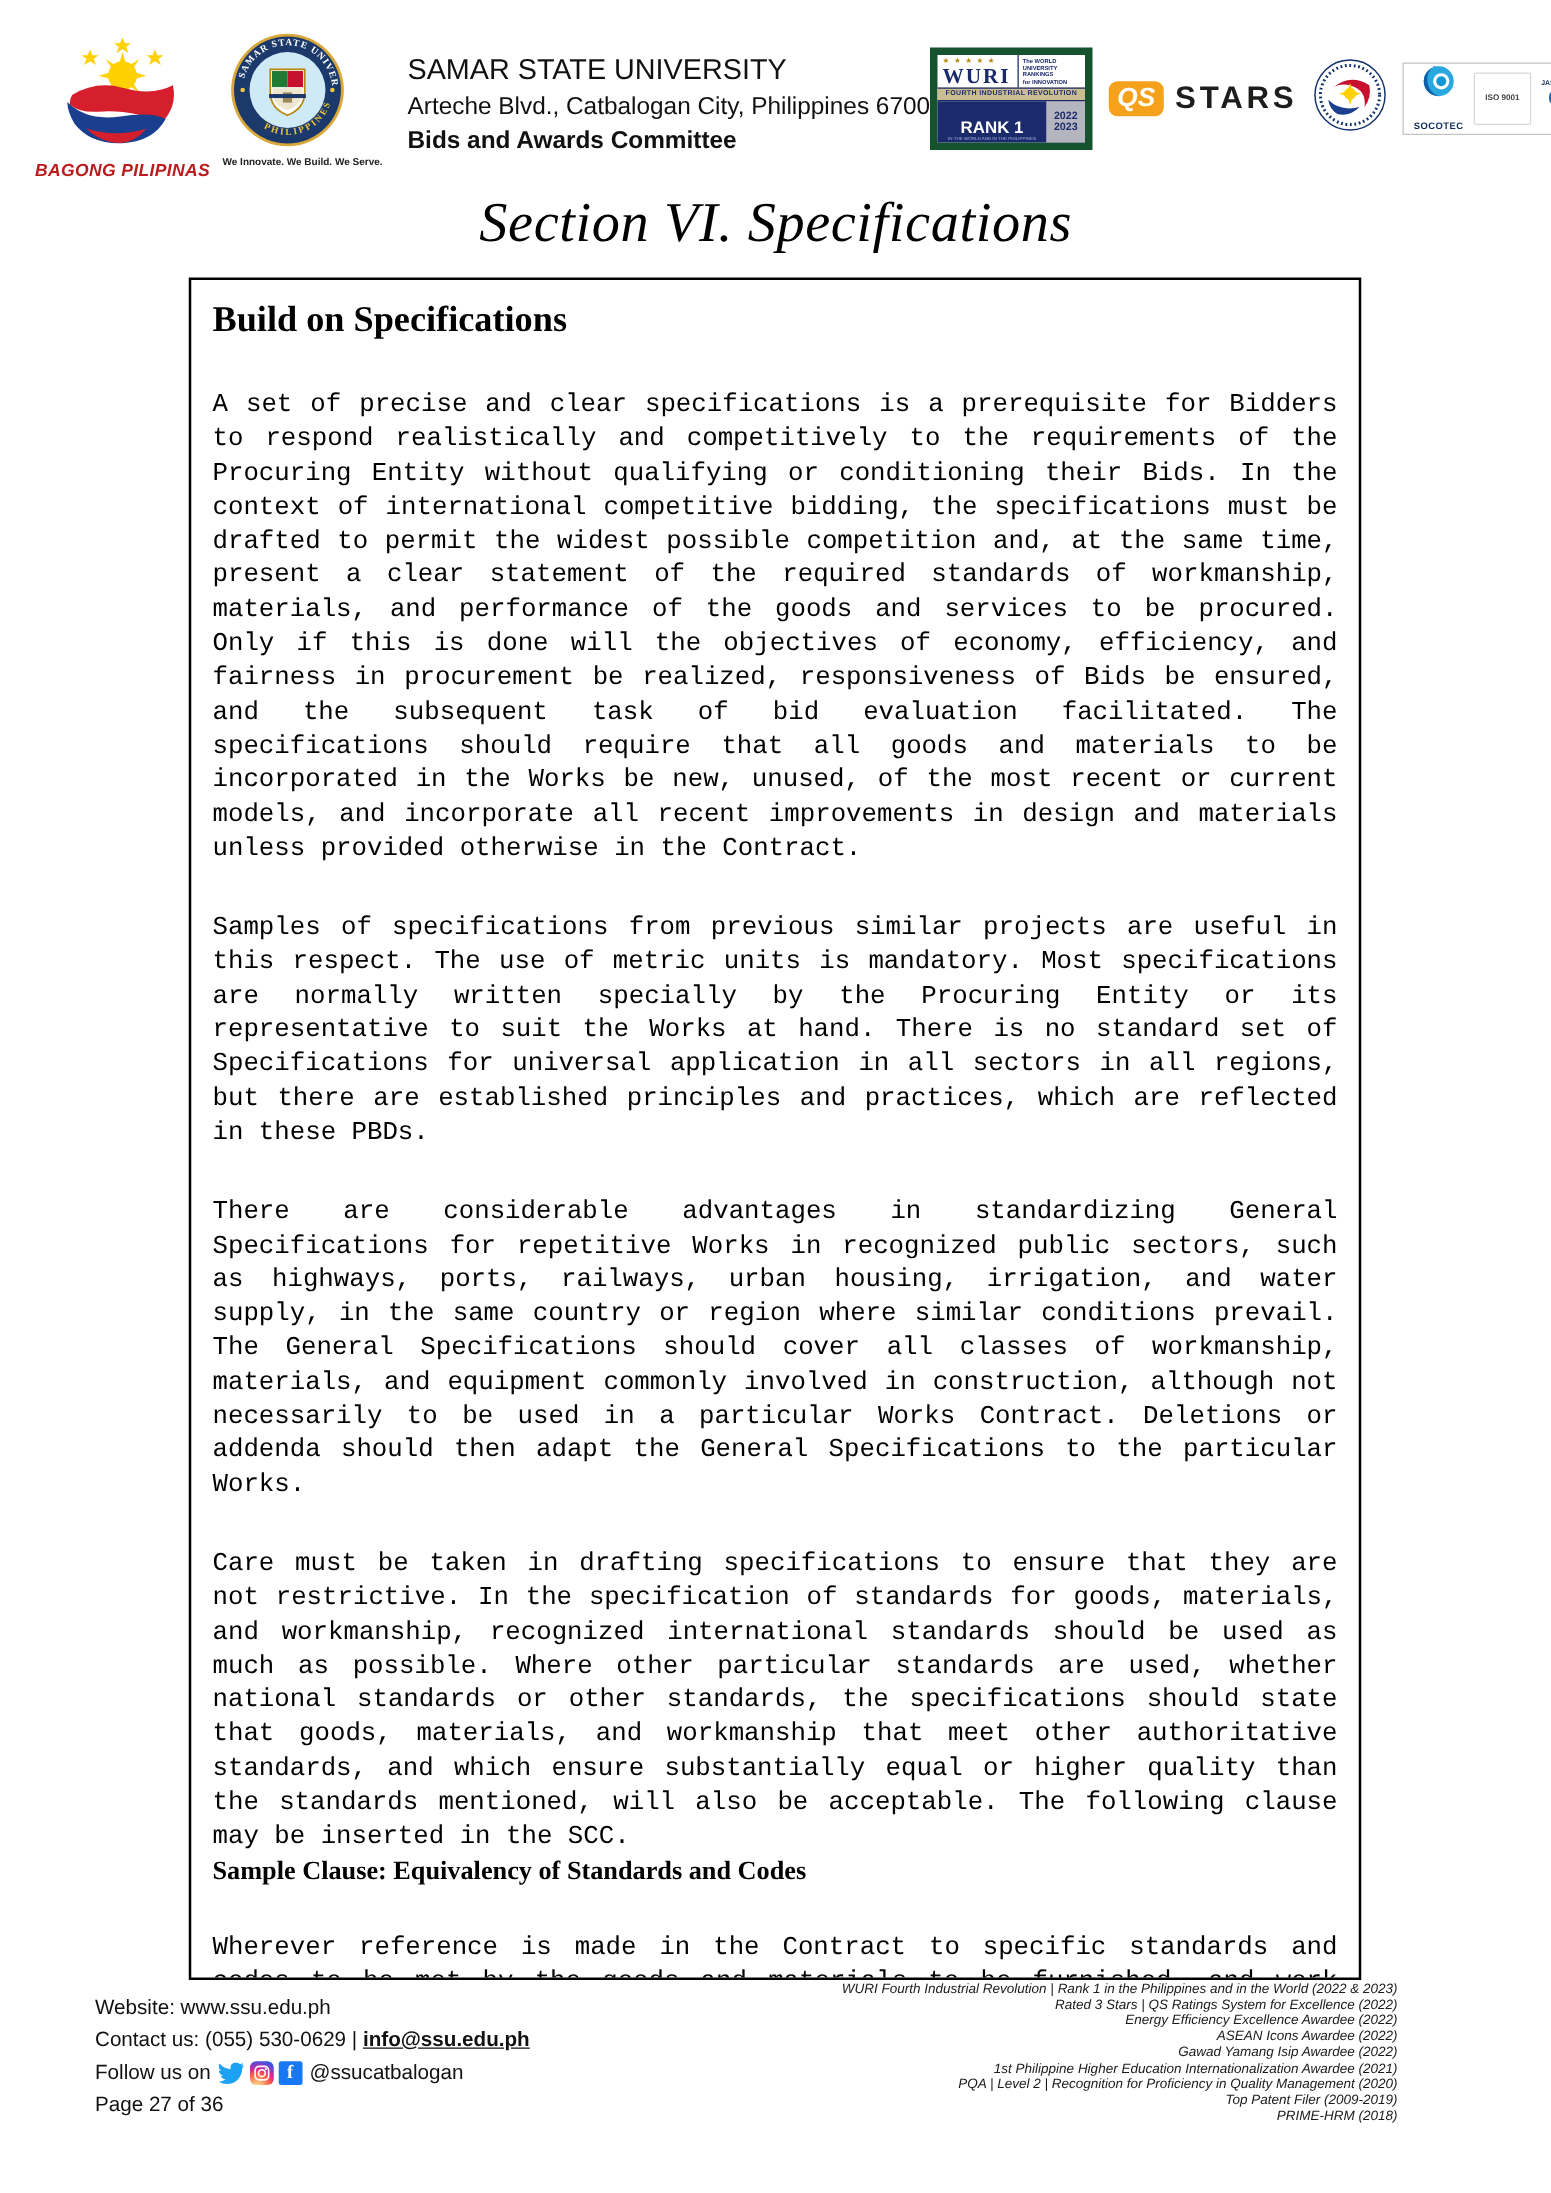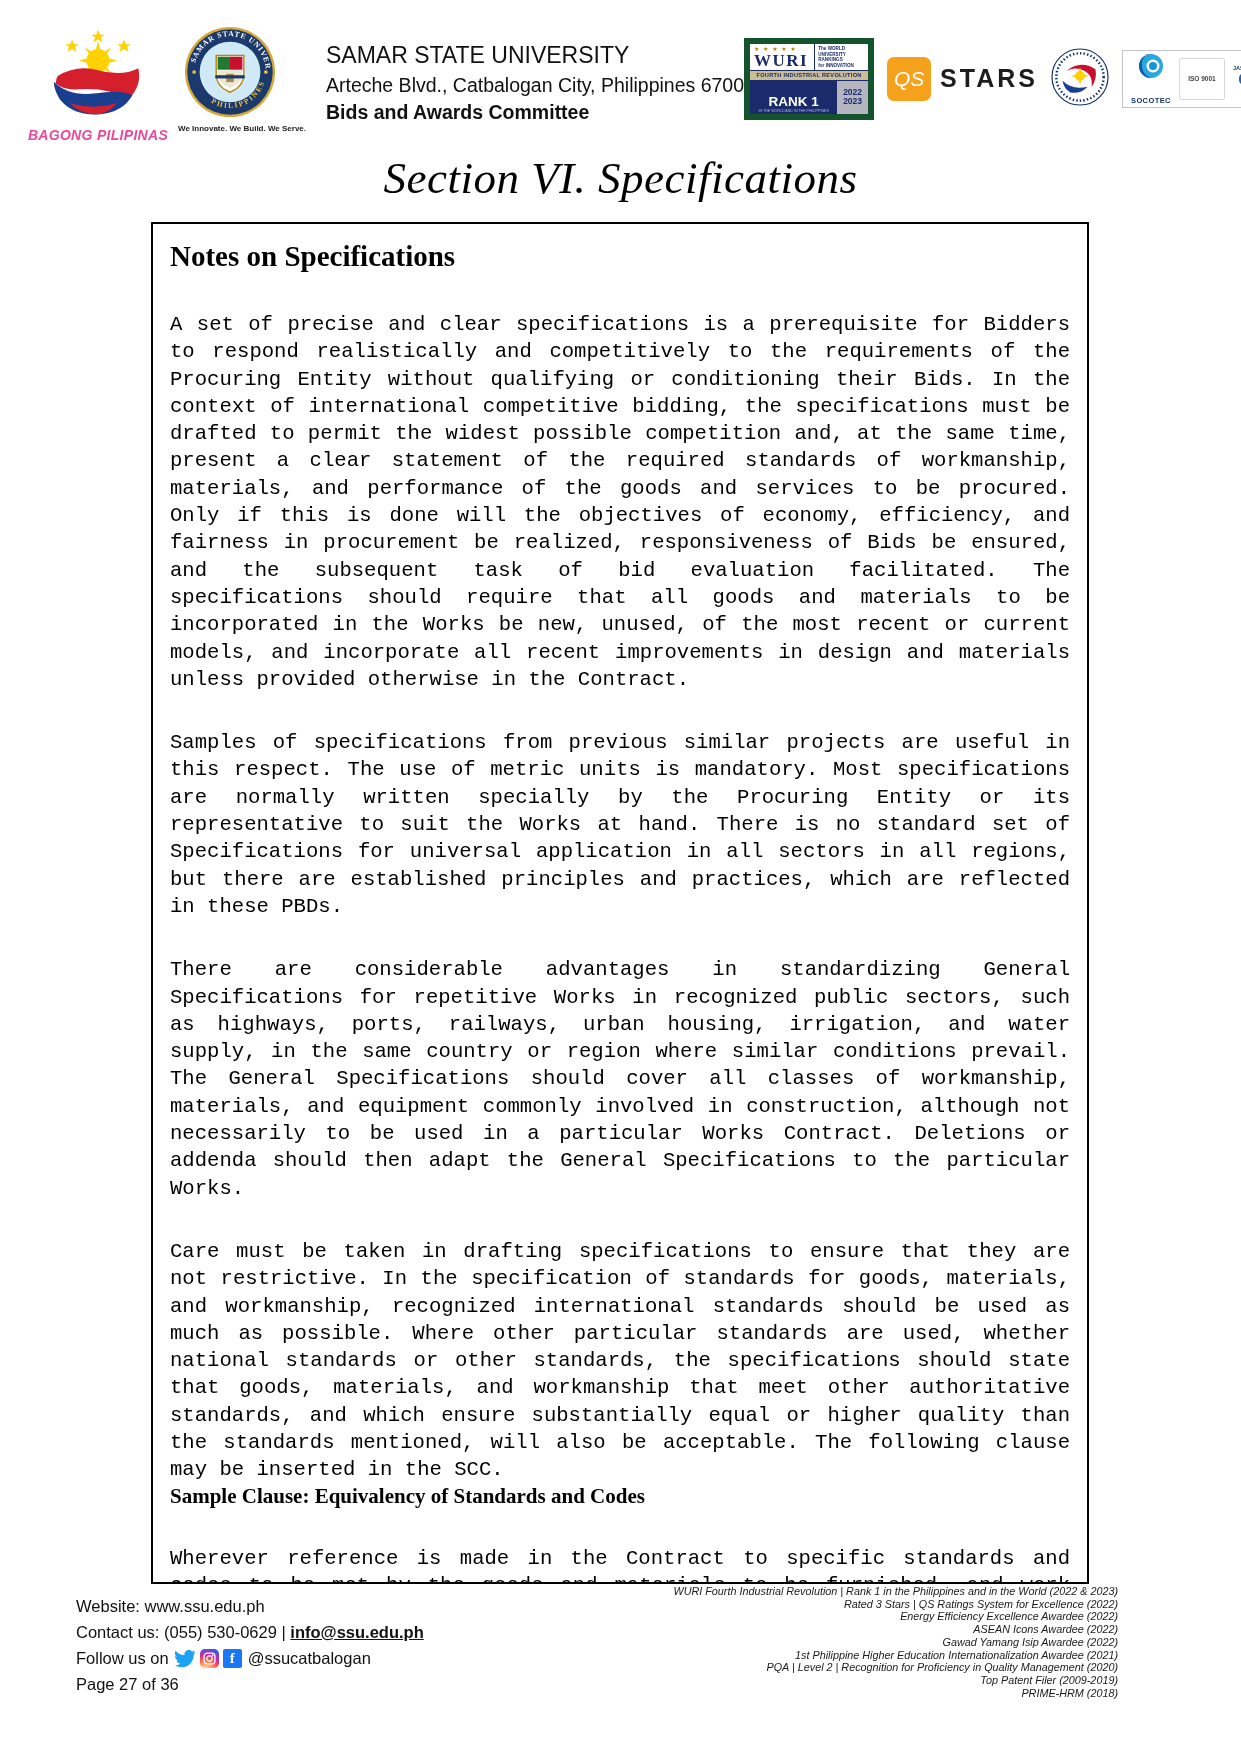--- a/index.html
+++ b/index.html
@@ -3,21 +3,21 @@
 <meta charset="utf-8">
 <style>
   html,body{margin:0;padding:0;}
   body{
     width:1241px;height:1754px;position:relative;background:#ffffff;
     font-family:"Liberation Sans",sans-serif;color:#000;overflow:hidden;
   }
   
   .header{position:absolute;top:26px;left:22px;right:14px;display:flex;align-items:flex-start;}
   .bp-block{width:152px;text-align:center;flex:none;}
-  .bp-label{color:#ec4899;font-weight:800;font-style:italic;font-size:14px;letter-spacing:.3px;margin-top:1px;}
+  .bp-label{color:#b91c1c;font-weight:800;font-style:italic;font-size:14px;letter-spacing:.3px;margin-top:1px;}
   .ssu-block{width:104px;flex:none;text-align:center;margin-left:4px;}
   .ssu-motto{font-size:8px;font-weight:700;color:#222;margin-top:2px;white-space:nowrap;}
   .head-text{margin-left:44px;padding-top:16px;flex:none;}
   .ht-university{font-size:23px;color:#111;line-height:1.2;}
   .ht-address{font-size:19.5px;color:#111;line-height:1.3;margin-top:3px;}
   .ht-committee{font-size:19.5px;font-weight:700;color:#111;line-height:1.3;margin-top:2px;}
   .badges{margin-left:auto;display:flex;align-items:center;gap:13px;padding-top:12px;}
   
   .wuri{width:118px;border:6px solid #14532d;background:#fff;flex:none;}
   .wuri-top{display:flex;align-items:stretch;}
@@ -26,21 +26,21 @@
   .wuri-word{font-family:"Liberation Serif",serif;font-weight:700;font-size:17px;color:#1b2a6b;letter-spacing:1.5px;line-height:1;}
   .wuri-tag{border-left:1px solid #1b2a6b;margin-left:3px;padding:2px 2px 1px 3px;font-size:4.6px;line-height:1.25;color:#1b2a6b;font-weight:700;}
   .wuri-bar{background:#cbbd92;color:#1b2a6b;font-size:5.6px;font-weight:800;text-align:center;padding:1.5px 0;border-top:1px solid #1b2a6b;border-bottom:1px solid #1b2a6b;letter-spacing:.3px;}
   .wuri-bottom{display:flex;background:#1b2a6b;}
   .wuri-rank-wrap{flex:1;}
   .wuri-rank{color:#fff;font-weight:800;font-size:13.5px;text-align:center;padding:13px 0 0;}
   .wuri-sub{color:#aab3e0;font-size:3.6px;text-align:center;padding:0 1px 1px;}
   .wuri-years{background:#b5b5c0;color:#1b2a6b;font-weight:800;font-size:8.5px;line-height:1.15;padding:2px 6px;text-align:center;align-self:stretch;display:flex;flex-direction:column;justify-content:center;}
   
   .qs-badge{display:flex;align-items:center;gap:9px;flex:none;}
-  .qs-square{width:44px;height:44px;background:#f5a11c;border-radius:7px;display:flex;align-items:center;justify-content:center;color:#fff;font-weight:400;font-size:21px;font-style:italic;}
+  .qs-square{width:44px;height:28px;background:#f5a11c;border-radius:7px;display:flex;align-items:center;justify-content:center;color:#fff;font-weight:700;font-size:21px;font-style:italic;}
   .qs-stars{font-size:25px;font-weight:800;color:#1d1d1b;letter-spacing:3px;}
   
   .pqa{flex:none;}
   
   .soc{width:142px;height:56px;border:1px solid #c4c4c4;background:#fff;display:flex;align-items:center;flex:none;}
   .soc-left{width:56px;text-align:center;}
   .soc-name{font-size:7.5px;font-weight:800;color:#0d2e5c;letter-spacing:.4px;margin-top:13px;}
   .soc-mid{width:44px;height:40px;border:1px solid #d8d8d8;border-radius:2px;display:flex;align-items:center;justify-content:center;font-size:6.5px;color:#444;font-weight:700;}
   .soc-right{flex:1;text-align:center;position:relative;}
   .soc-jas{font-size:5.5px;font-weight:800;color:#0d2e5c;}
@@ -200,21 +200,21 @@
         <div class="soc-tiny">·····</div>
       </div>
     </div>
 
   </div>
 </div>
 
 <div class="section-title">Section VI. Specifications</div>
 
 <div class="content-box">
-  <div class="notes-heading">Notes on Specifications</div>
+  <div class="notes-heading">Build on Specifications</div>
 
   <div>
 
   <p class="para">A set of precise and clear specifications is a prerequisite for Bidders to respond realistically and competitively to the requirements of the Procuring Entity without qualifying or conditioning their Bids.  In the context of international competitive bidding, the specifications must be drafted to permit the widest possible competition and, at the same time, present a clear statement of the required standards of workmanship, materials, and performance of the goods and services to be procured.  Only if this is done will the objectives of economy, efficiency, and fairness in procurement be realized, responsiveness of Bids be ensured, and the subsequent task of bid evaluation facilitated.  The specifications should require that all goods and materials to be incorporated in the Works be new, unused, of the most recent or current models, and incorporate all recent improvements in design and materials unless provided otherwise in the Contract.</p>
       <p class="para">Samples of specifications from previous similar projects are useful in this respect.  The use of metric units is mandatory.  Most specifications are normally written specially by the Procuring Entity or its representative to suit the Works at hand.  There is no standard set of Specifications for universal application in all sectors in all regions, but there are established principles and practices, which are reflected in these PBDs.</p>
       <p class="para">There are considerable advantages in standardizing General Specifications for repetitive Works in recognized public sectors, such as highways, ports, railways, urban housing, irrigation, and water supply, in the same country or region where similar conditions prevail. The General Specifications should cover all classes of workmanship, materials, and equipment commonly involved in construction, although not necessarily to be used in a particular Works Contract.  Deletions or addenda should then adapt the General Specifications to the particular Works.</p>
       <p class="para">Care must be taken in drafting specifications to ensure that they are not restrictive.  In the specification of standards for goods, materials, and workmanship, recognized international standards should be used as much as possible.  Where other particular standards are used, whether national standards or other standards, the specifications should state that goods, materials, and workmanship that meet other authoritative standards, and which ensure substantially equal or higher quality than the standards mentioned, will also be acceptable.  The following clause may be inserted in the SCC.</p>
     </div>
 
   <div class="clause-heading">Sample Clause:  Equivalency of Standards and Codes</div>

